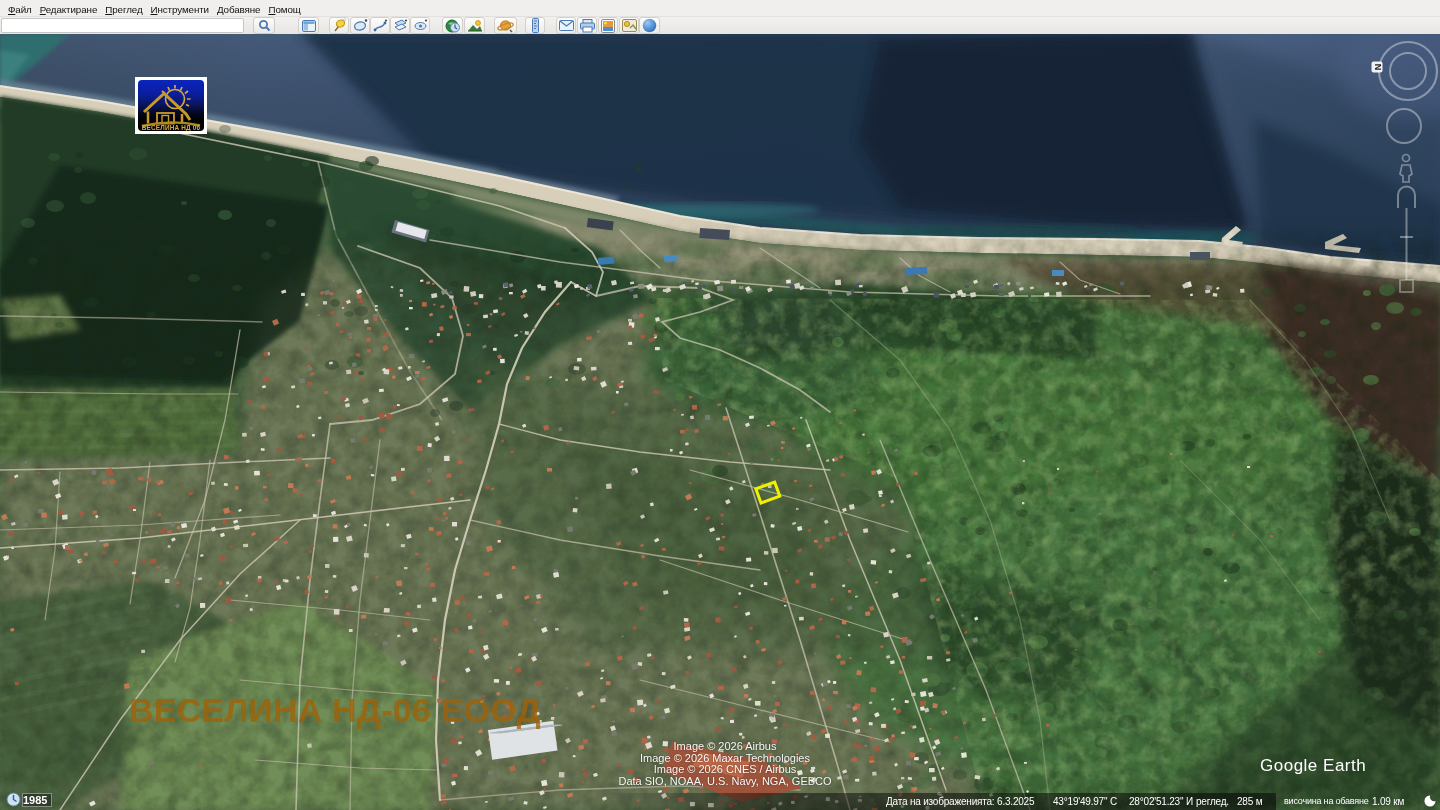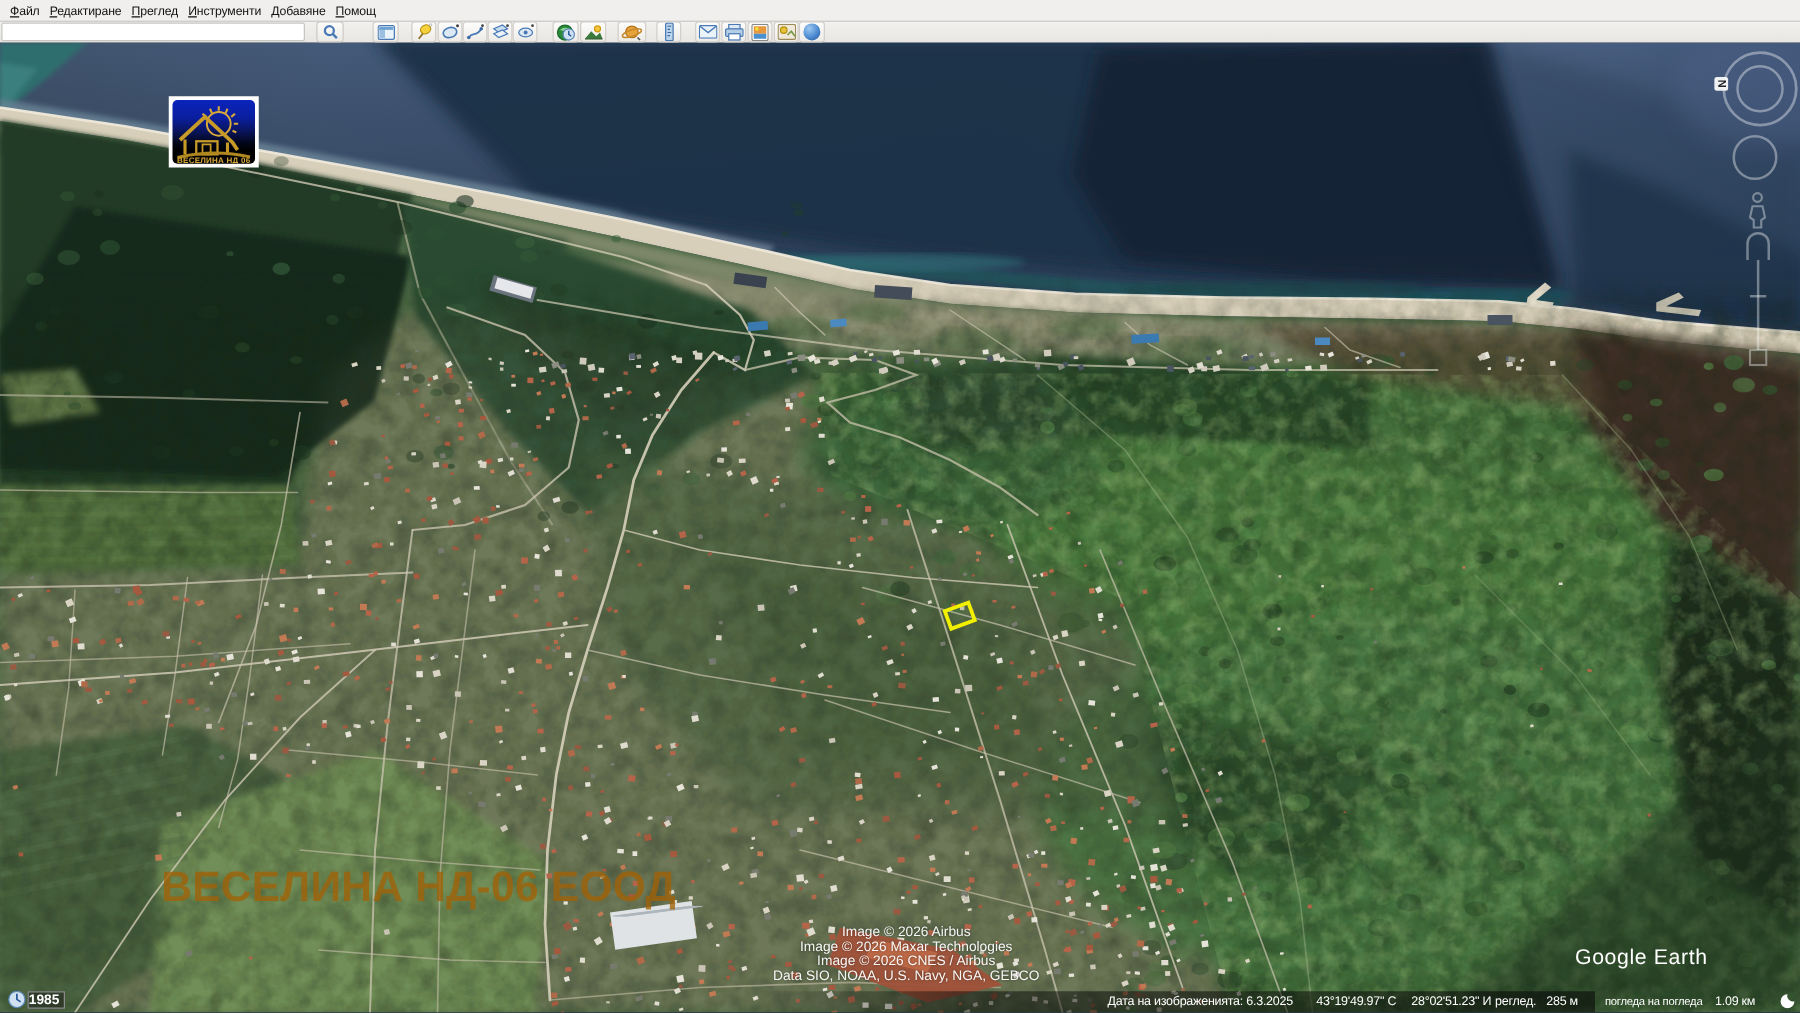--- a/index.html
+++ b/index.html
@@ -1569,21 +1569,21 @@
 <div class="cpy">Image © 2026 Airbus<br>Image © 2026 Maxar Technologies<br>Image © 2026 CNES / Airbus<br>Data SIO, NOAA, U.S. Navy, NGA, GEBCO</div>
 
 <div class="gearth">Google Earth</div>
 
 <div class="statusbar">
     <b style="left:886px">Дата на изображенията: 6.3.2025</b>
     <b style="left:1053px">43°19'49.97" С</b>
     <b style="left:1129px">28°02'51.23" И</b>
     <b style="left:1196px">реглед.</b>
     <b style="left:1237px">285 м</b>
-    <b style="left:1284px;font-size:9px">погледа на погледа</b>
+    <b style="left:1284px;font-size:9px">височина на обавяне</b>
     <b style="left:1372px">1.09 км</b>
 <svg width="12" height="12" viewBox="0 0 13 13" style="position:absolute;left:1424px;top:2px">
       <path d="M6.5,0.5 a6,6 0 1 0 6,6 a4.8,4.8 0 0 1 -6,-6 Z" fill="#fff"></path>
     </svg>
 </div>
 <div class="y1985">1985</div>
 <svg style="position:absolute;left:6px;top:792px" width="15" height="15" viewBox="0 0 15 15">
     <circle cx="7.5" cy="7.5" r="6.5" fill="#cfe0f0" stroke="#5a87b5"></circle>
     <path d="M7.5,3 v4.5 l3,2" stroke="#2a5a9a" stroke-width="1.4" fill="none"></path>
   </svg>

